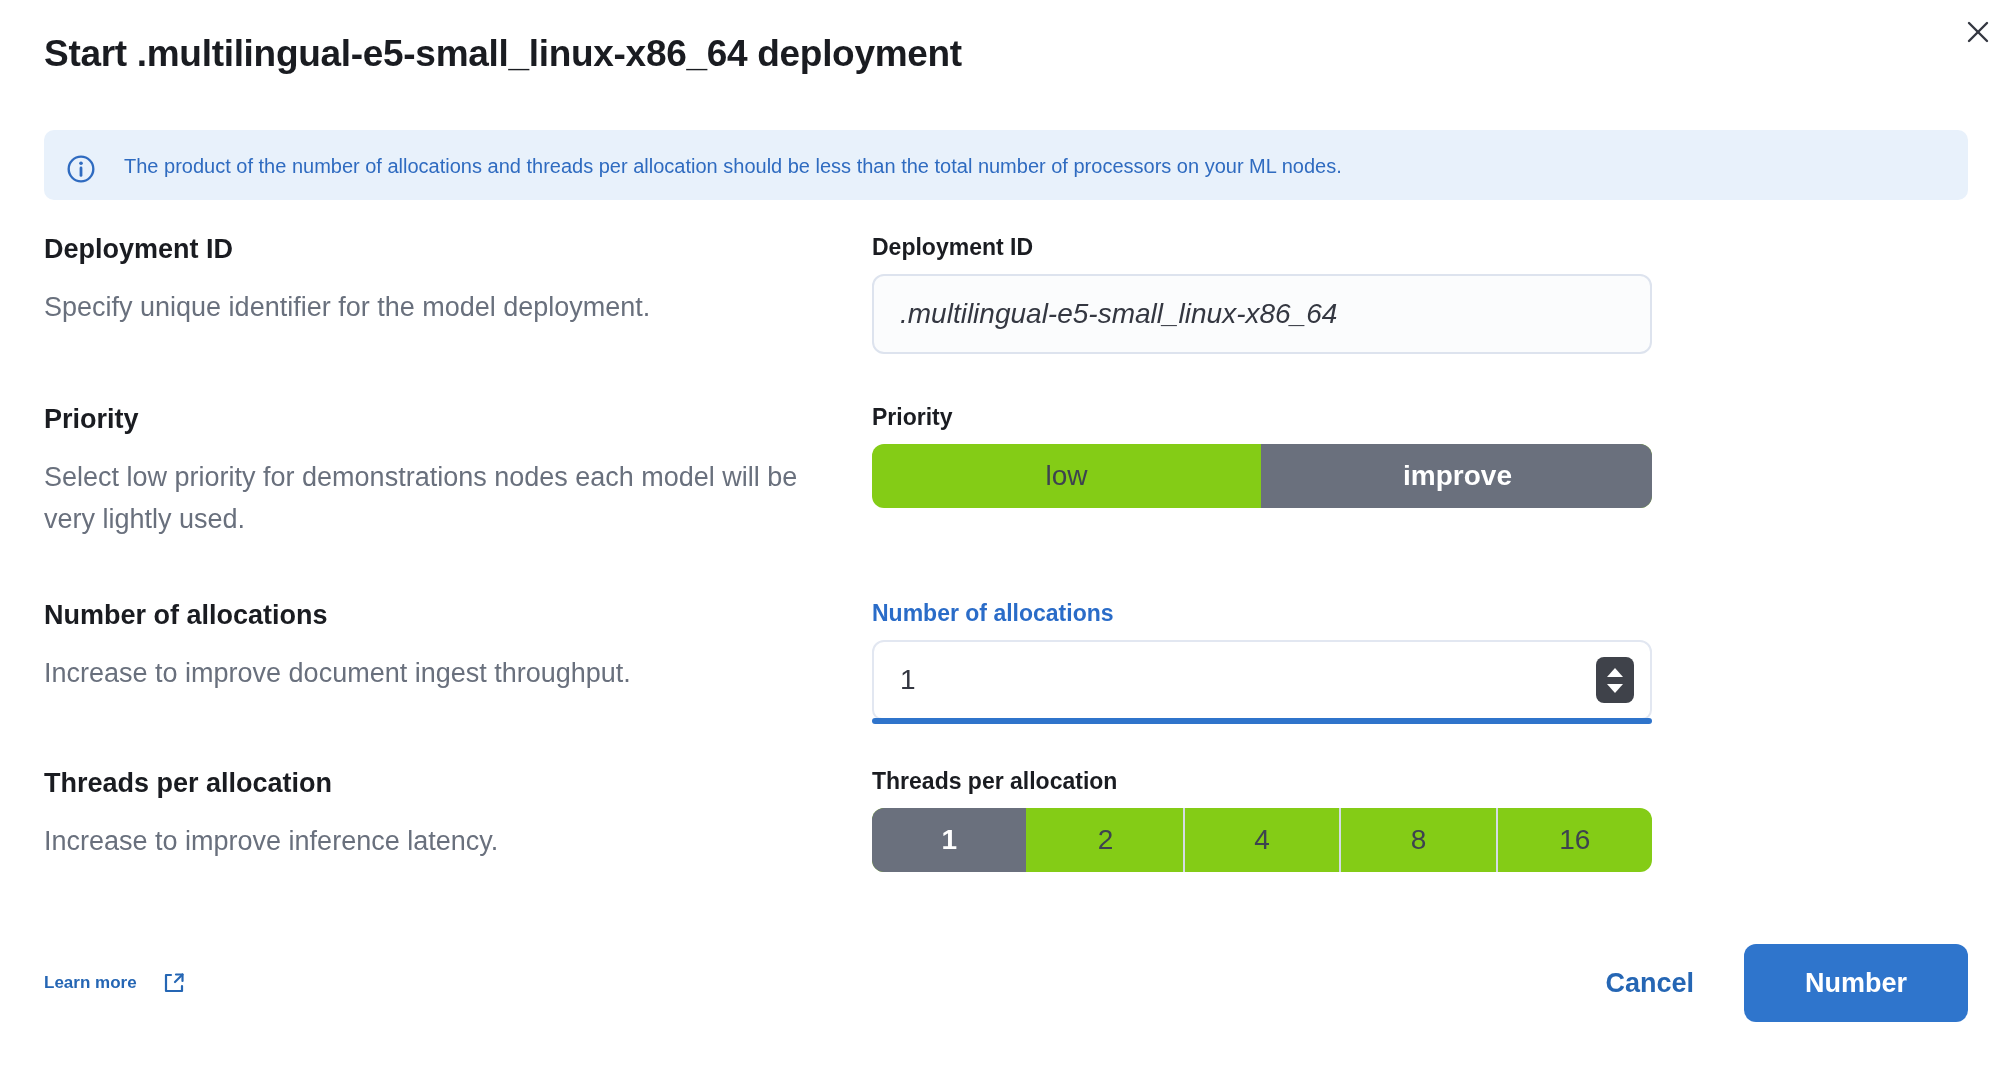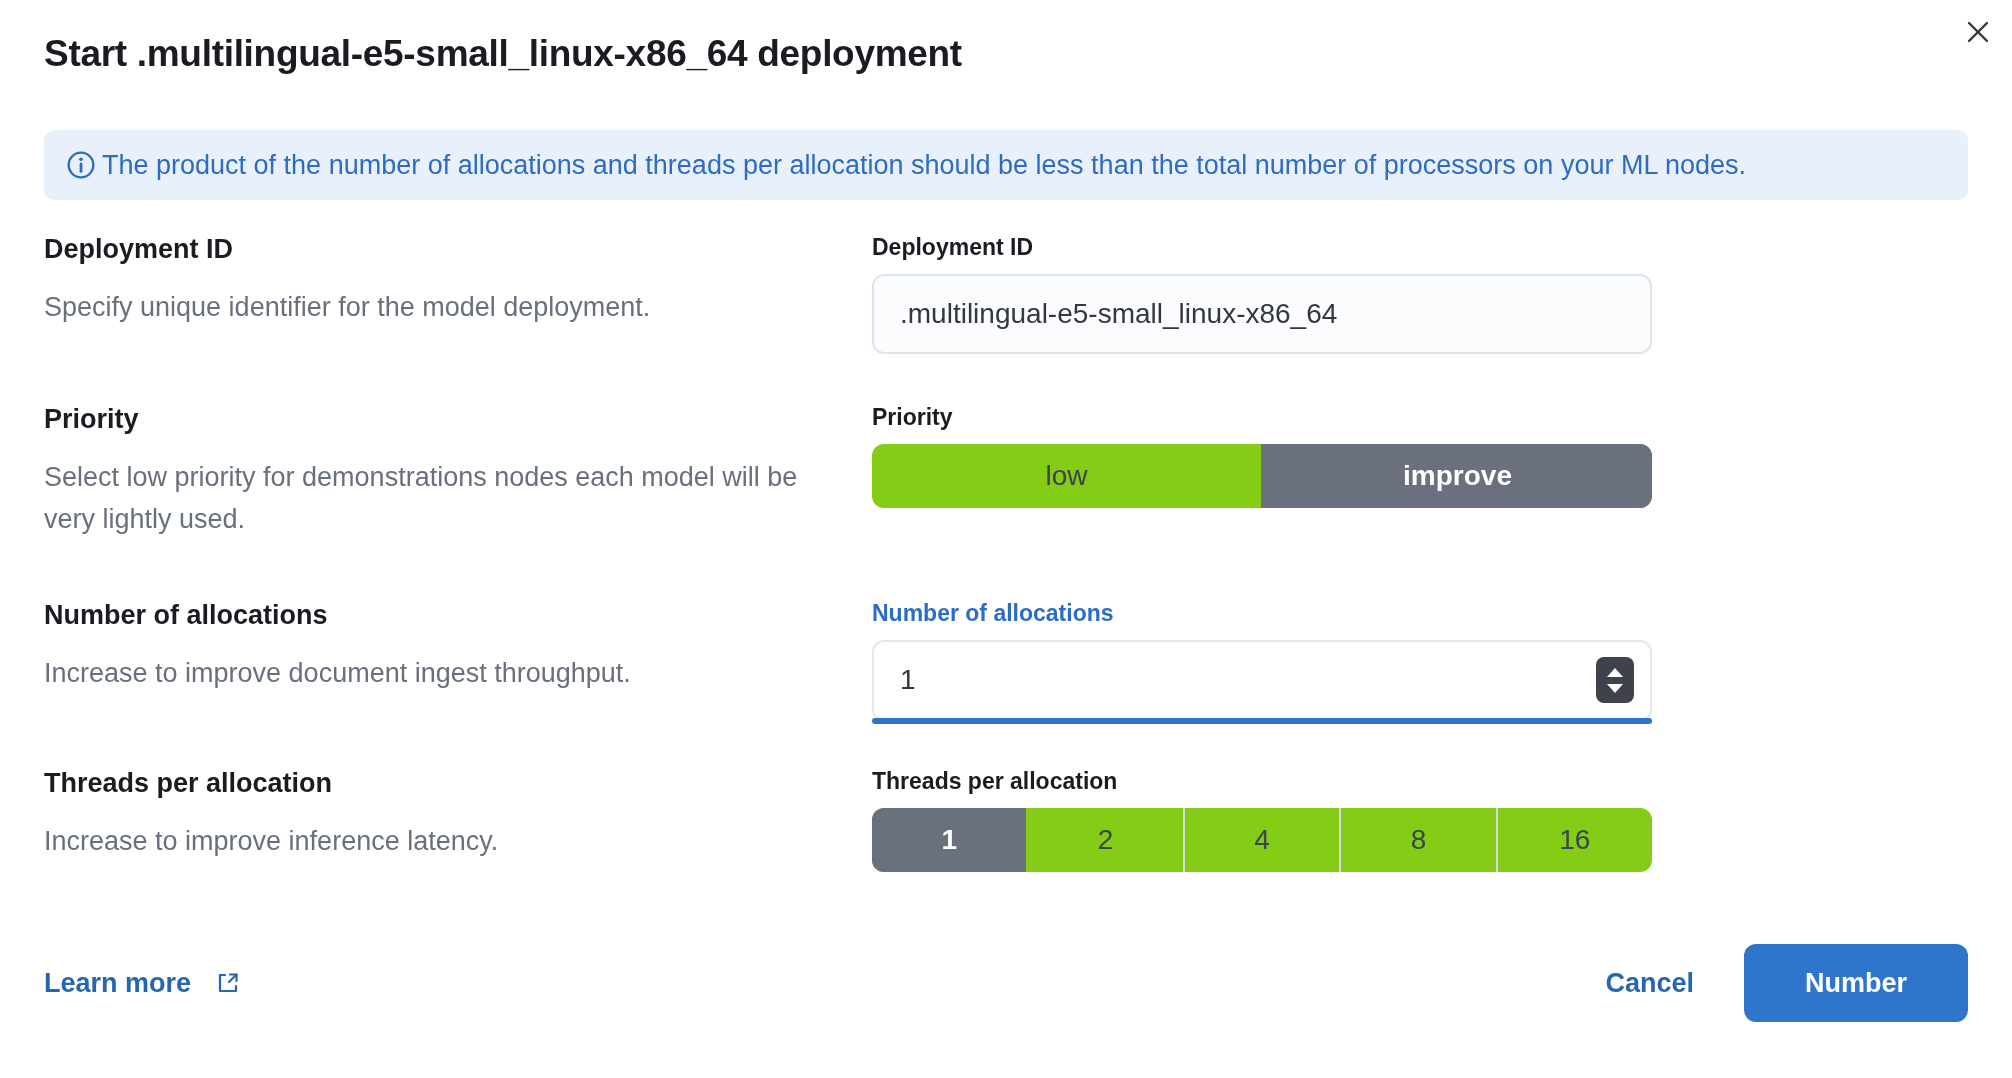--- a/index.html
+++ b/index.html
@@ -7,36 +7,36 @@
   body { font-family: "Liberation Sans", "DejaVu Sans", sans-serif; color: #1a1c21; }
 
   .dialog { position: relative; width: 2012px; height: 1078px; padding: 0 44px; overflow: hidden; }
 
   .close-btn { position: absolute; top: 6px; right: 8px; width: 52px; height: 52px;
     display: flex; align-items: center; justify-content: center; cursor: pointer; background: none; border: none; }
 
   .title { margin-top: 26px; font-size: 37px; line-height: 56px; font-weight: 700; letter-spacing: -0.3px; color: #1a1c21; }
 
   .callout { margin-top: 48px; width: 1924px; min-height: 70px; background: #e8f1fb; border-radius: 10px;
-    display: flex; align-items: center; gap: 6px; padding: 16px 22px;
-    color: #2f6bc0; font-size: 27px; font-weight: 500; line-height: 36px; }
+    display: flex; align-items: flex-end; gap: 28px; padding: 16px 22px;
+    color: #2f6bc0; font-size: 20px; font-weight: 500; line-height: 36px; }
   .callout svg { flex: none; }
 
   .row { display: flex; align-items: flex-start; }
   .row-left { width: 828px; flex: none; padding-right: 48px; }
   .row-right { width: 780px; flex: none; }
 
   .row-heading { font-size: 27px; font-weight: 700; line-height: 34px; color: #1a1c21; margin-bottom: 20px; }
   .row-desc { font-size: 27px; line-height: 42px; color: #69707d; max-width: 762px; }
 
   .field-label { display: block; font-size: 23px; font-weight: 700; line-height: 30px; color: #1a1c21; margin-bottom: 12px; }
   .field-label.focused { color: #2a6cc8; }
 
   .text-input { width: 100%; height: 80px; border: 2px solid #dde3ee; border-radius: 12px; background: #fbfcfd;
-    font-family: "Liberation Sans", sans-serif; font-size: 28px; color: #343741; padding: 13px 26px; outline: none; }
+    font-family: "Liberation Sans", sans-serif; font-size: 28px; color: #343741; padding: 13px 26px; outline: none; font-style: italic; }
 
   .num-wrap { position: relative; width: 100%; height: 84px; }
   .num-input { width: 100%; height: 80px; border: 2px solid #e2e7f1; border-radius: 12px 12px 10px 10px; background: #ffffff;
     font-family: "Liberation Sans", sans-serif; font-size: 28px; color: #343741; padding: 0 26px; outline: none;
     -moz-appearance: textfield; appearance: textfield; }
   .num-input::-webkit-outer-spin-button, .num-input::-webkit-inner-spin-button { -webkit-appearance: none; }
   .focus-bar { position: absolute; left: 0; bottom: 0; width: 100%; height: 6px; background: #2f74cb; border-radius: 3px; }
   .stepper { position: absolute; right: 18px; top: 17px; width: 38px; height: 46px; background: #3f424a; border-radius: 8px;
     display: flex; flex-direction: column; align-items: center; justify-content: center; gap: 7px; cursor: pointer; border: none; }
   .tri-up { width: 0; height: 0; border-left: 8px solid transparent; border-right: 8px solid transparent; border-bottom: 9px solid #fff; }
@@ -48,21 +48,21 @@
   .seg + .seg { border-left: 2px solid #d5dbe5; }
   .seg.selected { background: #6a707d; color: #ffffff; font-weight: 700; border-color: transparent; }
   .seg.selected + .seg { border-color: transparent; }
 
   .m-row1 { margin-top: 32px; }
   .m-row2 { margin-top: 48px; }
   .m-row3 { margin-top: 58px; }
   .m-row4 { margin-top: 42px; }
 
   .footer { margin-top: 72px; display: flex; align-items: center; }
-  .learn-more { display: inline-flex; align-items: center; gap: 24px; color: #2566b4; font-size: 27px; font-weight: 700;
+  .learn-more { display: inline-flex; align-items: center; gap: 24px; color: #2566b4; font-size: 17px; font-weight: 700;
     text-decoration: none; cursor: pointer; }
   .cancel-btn { margin-left: auto; background: none; border: none; color: #2566b4; font-size: 27px; font-weight: 700;
     cursor: pointer; font-family: "Liberation Sans", sans-serif; padding: 0; }
   .start-btn { margin-left: 50px; width: 224px; height: 78px; background: #2f75cc; border: none; border-radius: 12px;
     color: #fff; font-size: 27px; font-weight: 600; cursor: pointer; font-family: "Liberation Sans", sans-serif;
     display: flex; align-items: center; justify-content: center; }
 </style>
 </head>
 <body>
 

